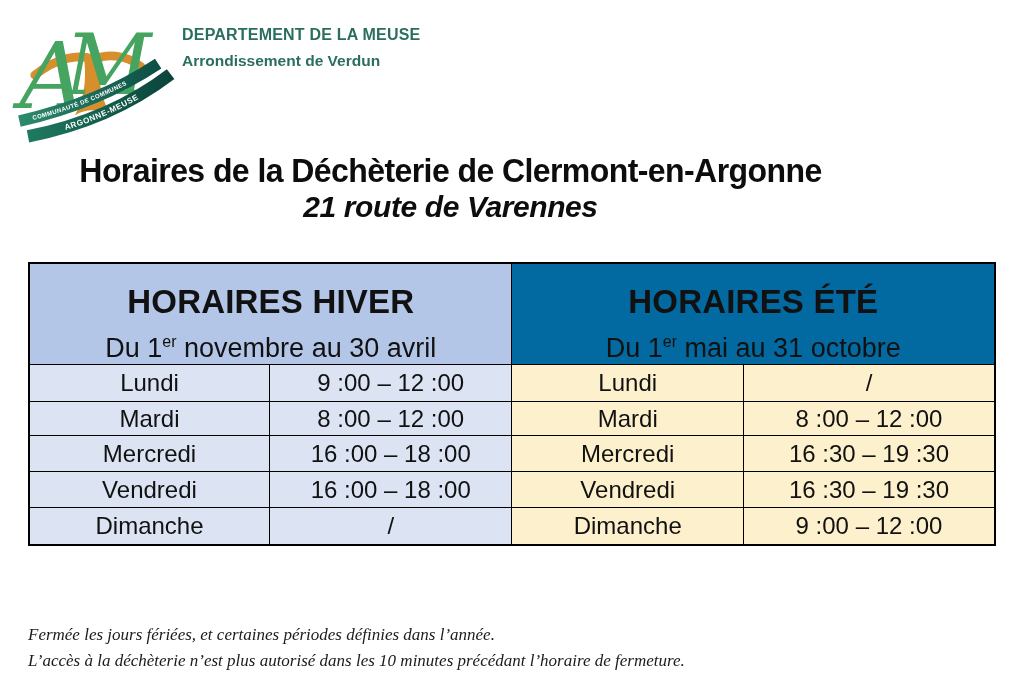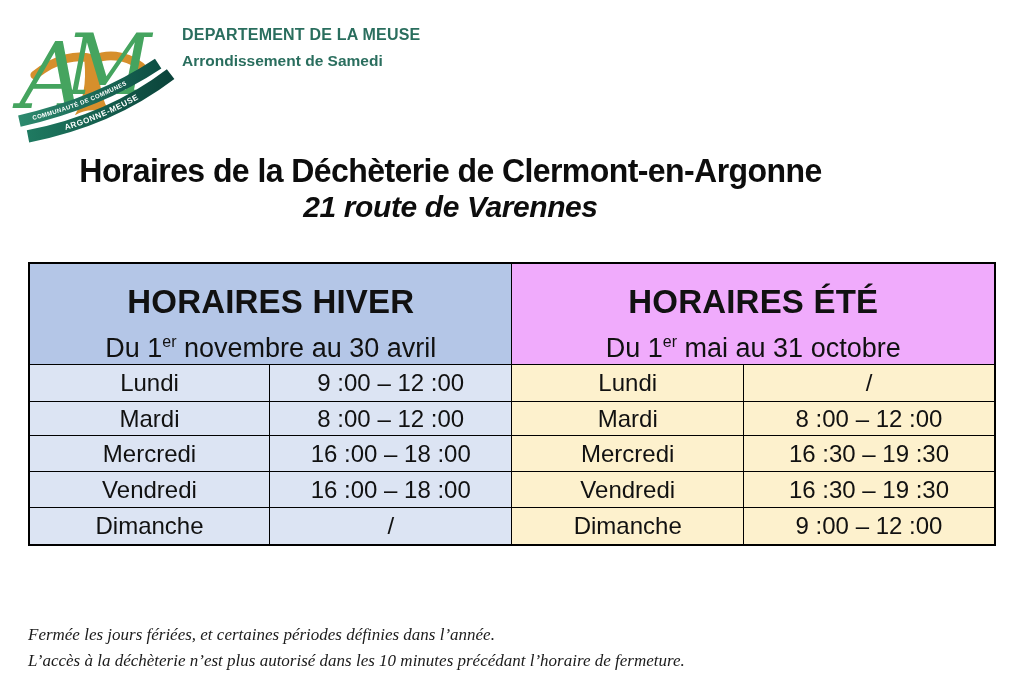--- a/index.html
+++ b/index.html
@@ -19,21 +19,21 @@
   .doc-title-line2 { font-size: 30px; font-weight: bold; font-style: italic; letter-spacing: -0.4px; }
 
   
   table.schedule { position: absolute; left: 28px; top: 262px; width: 968px; border-collapse: collapse; table-layout: fixed; }
   table.schedule td { border: 1px solid #000; text-align: center; vertical-align: middle; font-size: 24px; color: #111; }
   table.schedule { border: 2px solid #000; }
   td.summer-split { border-left: 3px solid #000; }
 
   td.season-head { height: 100px; padding-top: 2px; }
   td.winter-head { background: #b4c6e7; }
-  td.summer-head { background: #f0abfc; }
+  td.summer-head { background: #0369a1; }
   .head-title { font-size: 33px; font-weight: bold; letter-spacing: .2px; margin-top: 17px; }
   .head-sub { font-size: 27px; margin-top: 12px; }
   .head-sub sup { font-size: 16px; vertical-align: super; line-height: 0; }
 
   td.w-cell { background: #dce4f3; }
   td.s-cell { background: #fdf1cd; }
 
   tr.row-lundi    td { height: 37px; }
   tr.row-mardi    td { height: 34px; }
   tr.row-mercredi td { height: 36px; }
@@ -80,21 +80,21 @@
       </text>
       <text font-size="8.4" font-weight="bold" fill="#ffffff" letter-spacing="0.6">
         <textPath href="#rib2" startOffset="24%"><tspan dy="2.9">ARGONNE-MEUSE</tspan></textPath>
       </text>
     </g>
   </svg>
 </div>
 
 <div class="org-block">
   <div class="org-line1">DEPARTEMENT DE LA MEUSE</div>
-  <div class="org-line2">Arrondissement de Samedi</div>
+  <div class="org-line2">Arrondissement de Verdun</div>
 </div>
 
 <div class="doc-title">
   <div class="doc-title-line1">Horaires de la Déchèterie de Clermont-en-Argonne</div>
   <div class="doc-title-line2">21 route de Varennes</div>
 </div>
 
 <table class="schedule">
   <colgroup>
     <col style="width:240px">

